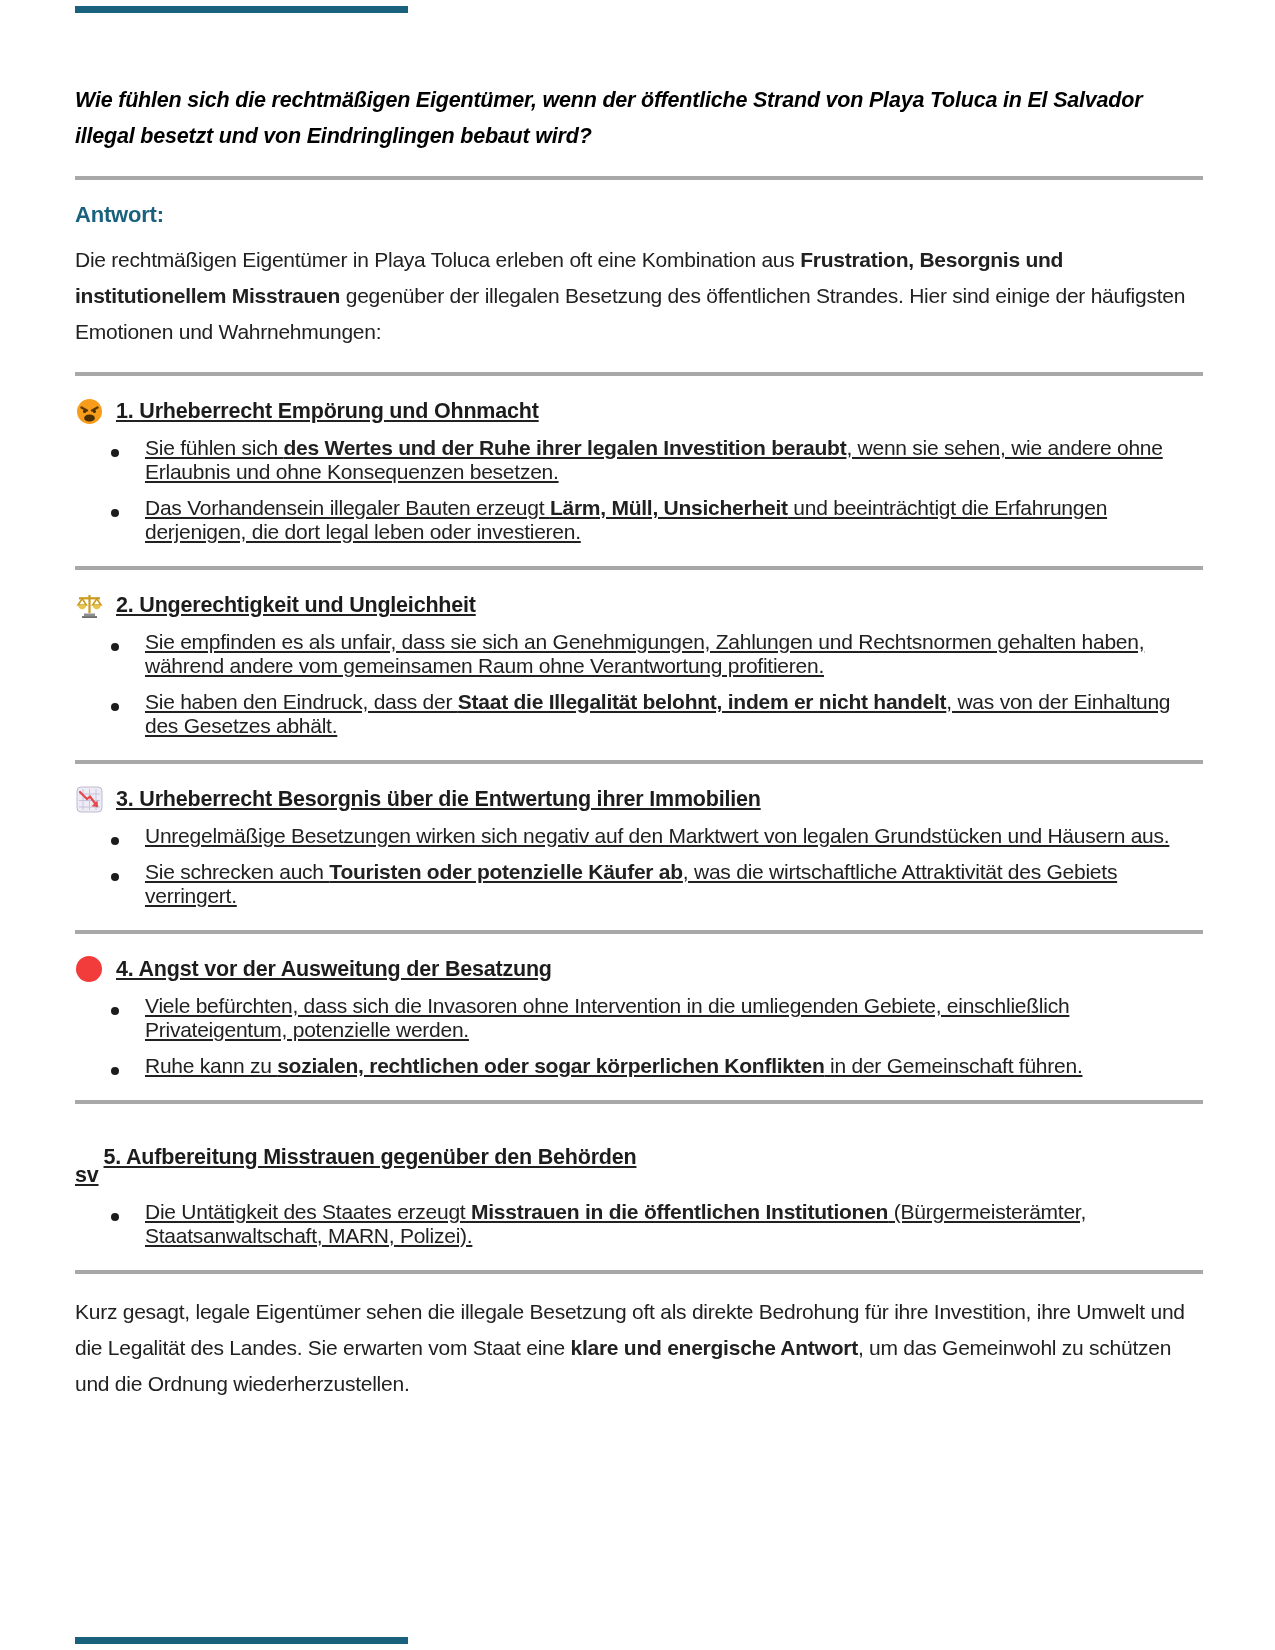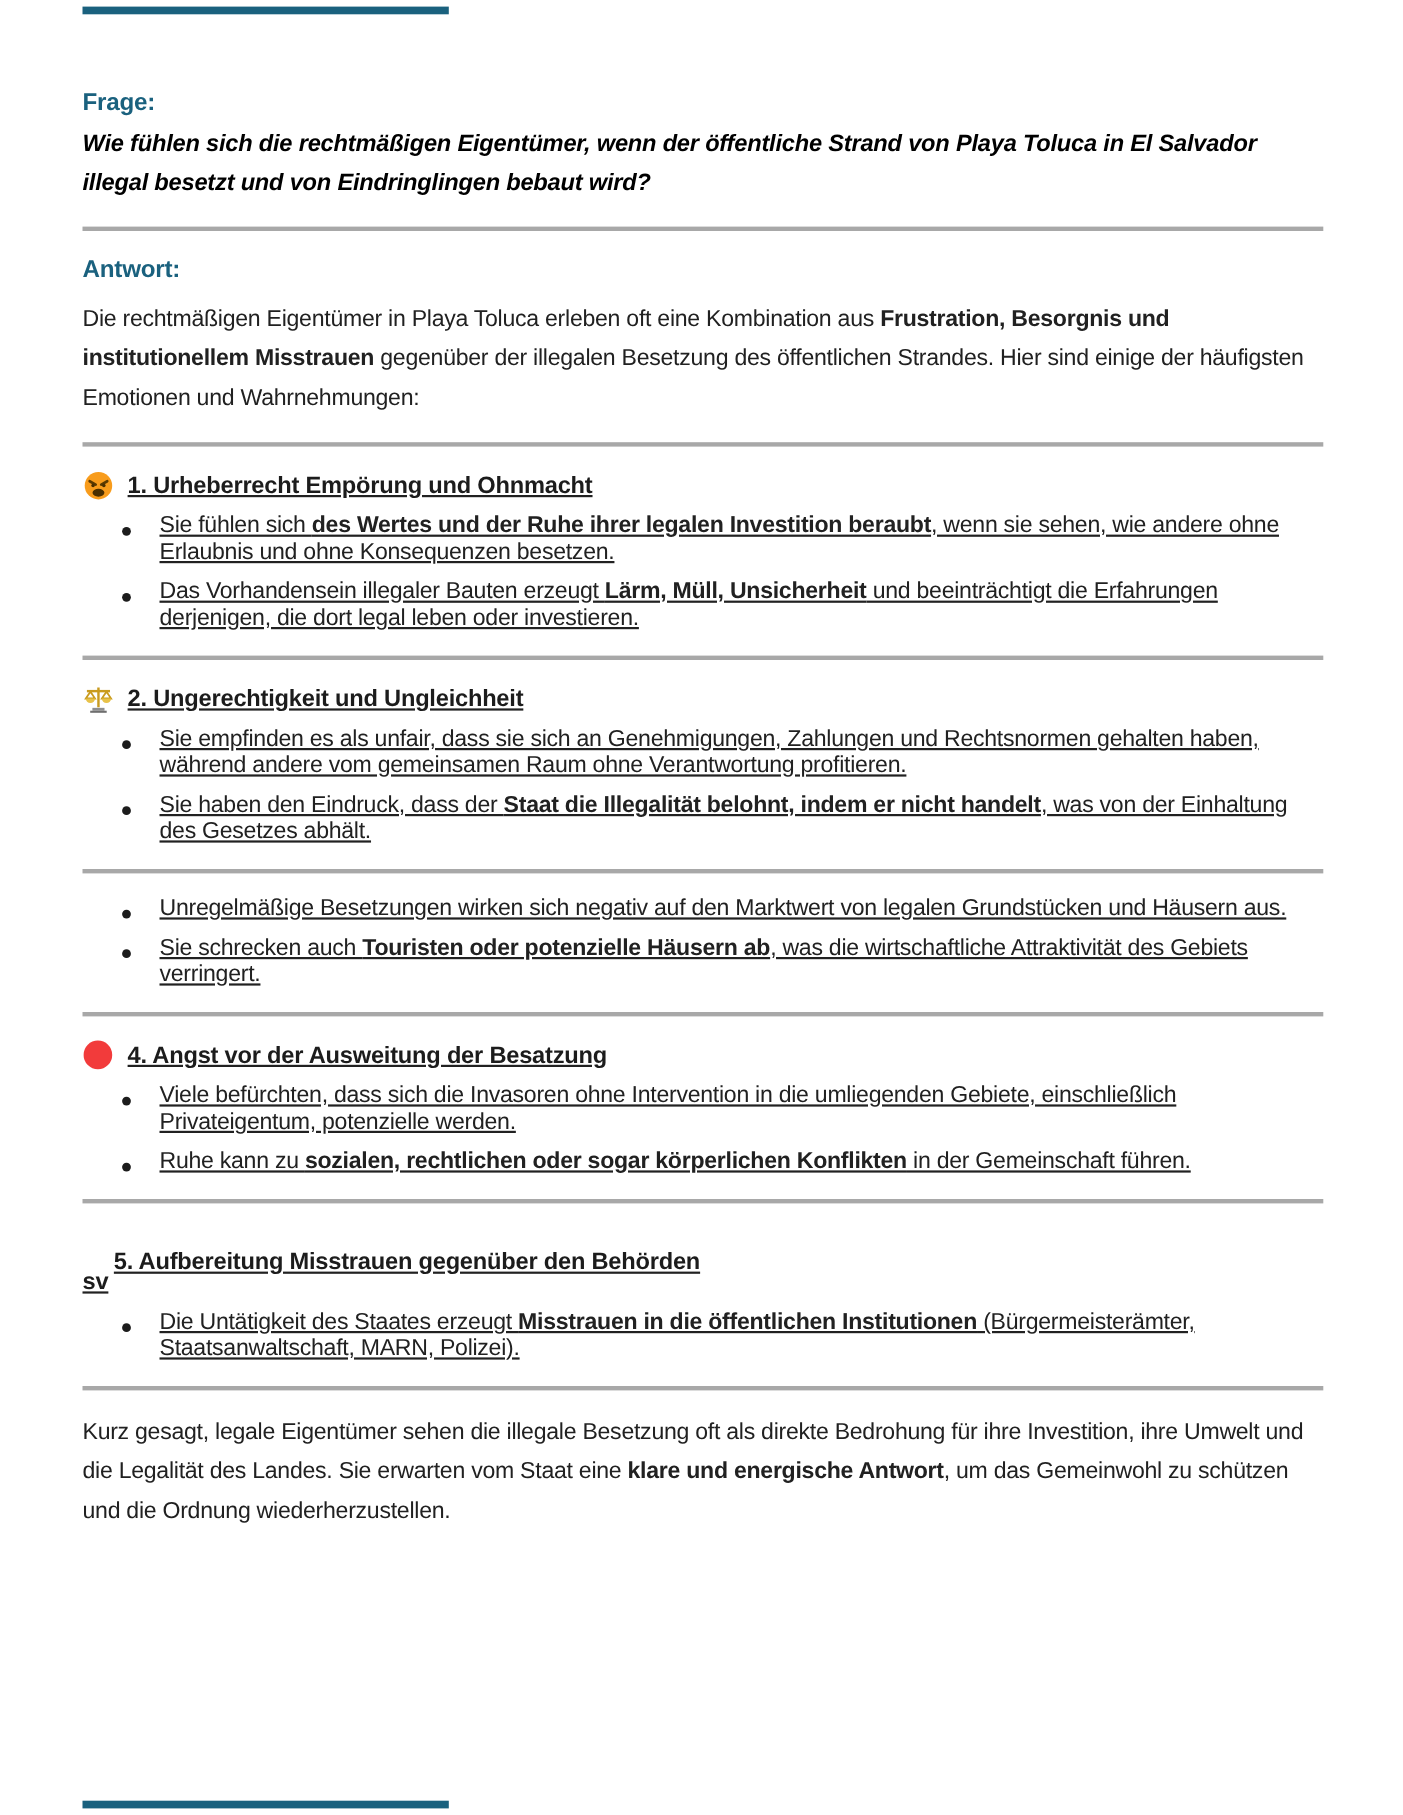--- a/index.html
+++ b/index.html
@@ -45,21 +45,20 @@
   .red-dot{width:26px;height:26px;border-radius:50%;background:#F23B3B;}
 </style>
 </head>
 <body>
 
 <div class="edge-rule top"></div>
 <div class="edge-rule bottom"></div>
 
 <div class="content">
 
-  <p class="q-label">Frage:</p>
   <p class="question-text">Wie fühlen sich die rechtmäßigen Eigentümer, wenn der öffentliche Strand von Playa Toluca in El Salvador illegal besetzt und von Eindringlingen bebaut wird?</p>
 
   <hr class="divider">
 
   <p class="a-label">Antwort:</p>
   <p class="answer-intro"><span>Die rechtmäßigen Eigentümer in Playa Toluca erleben oft eine Kombination aus </span><b>Frustration, Besorgnis und institutionellem Misstrauen</b><span> gegenüber der illegalen Besetzung des öffentlichen Strandes. Hier sind einige der häufigsten Emotionen und Wahrnehmungen:</span></p>
 
   <section class="topic">
     <hr class="divider">
     <h2 class="topic-heading">
@@ -99,23 +98,34 @@
       <span class="topic-title">2. Ungerechtigkeit und Ungleichheit</span>
     </h2>
     <ul class="bullets">
       <li><span>Sie empfinden es als unfair, dass sie sich an Genehmigungen, Zahlungen und Rechtsnormen gehalten haben, während andere vom gemeinsamen Raum ohne Verantwortung profitieren.</span></li>
       <li><span>Sie haben den Eindruck, dass der </span><b>Staat die Illegalität belohnt, indem er nicht handelt</b><span>, was von der Einhaltung des Gesetzes abhält.</span></li>
     </ul>
   </section>
 
   <section class="topic">
     <hr class="divider">
+    <h2 class="topic-heading">
+      <span class="icon">
+        <svg width="27" height="27" viewBox="0 0 27 27">
+          <rect x="1" y="1" width="25" height="25" rx="4" fill="#EDEBF4" stroke="#BEBBCF" stroke-width="1"></rect>
+          <path d="M7 3 V24 M13.5 3 V24 M20 3 V24 M3 8 H24 M3 14.5 H24 M3 21 H24" stroke="#C7C3DD" stroke-width="1"></path>
+          <path d="M4 6 L11 13 L14 10.5 L21 20" fill="none" stroke="#E5484D" stroke-width="2.2" stroke-linecap="round"></path>
+          <path d="M21.5 14.5 L22 21 L15.5 20.3 Z" fill="#E5484D"></path>
+        </svg>
+      </span>
+      <span class="topic-title">3. Urheberrecht Besorgnis über die Entwertung ihrer Immobilien</span>
+    </h2>
     <ul class="bullets">
       <li><span>Unregelmäßige Besetzungen wirken sich negativ auf den Marktwert von legalen Grundstücken und Häusern aus.</span></li>
-      <li><span>Sie schrecken auch </span><b>Touristen oder potenzielle Häusern ab</b><span>, was die wirtschaftliche Attraktivität des Gebiets verringert.</span></li>
+      <li><span>Sie schrecken auch </span><b>Touristen oder potenzielle Käufer ab</b><span>, was die wirtschaftliche Attraktivität des Gebiets verringert.</span></li>
     </ul>
   </section>
 
   <section class="topic">
     <hr class="divider">
     <h2 class="topic-heading">
       <span class="icon">
         <span class="red-dot"></span>
       </span>
       <span class="topic-title">4. Angst vor der Ausweitung der Besatzung</span>

